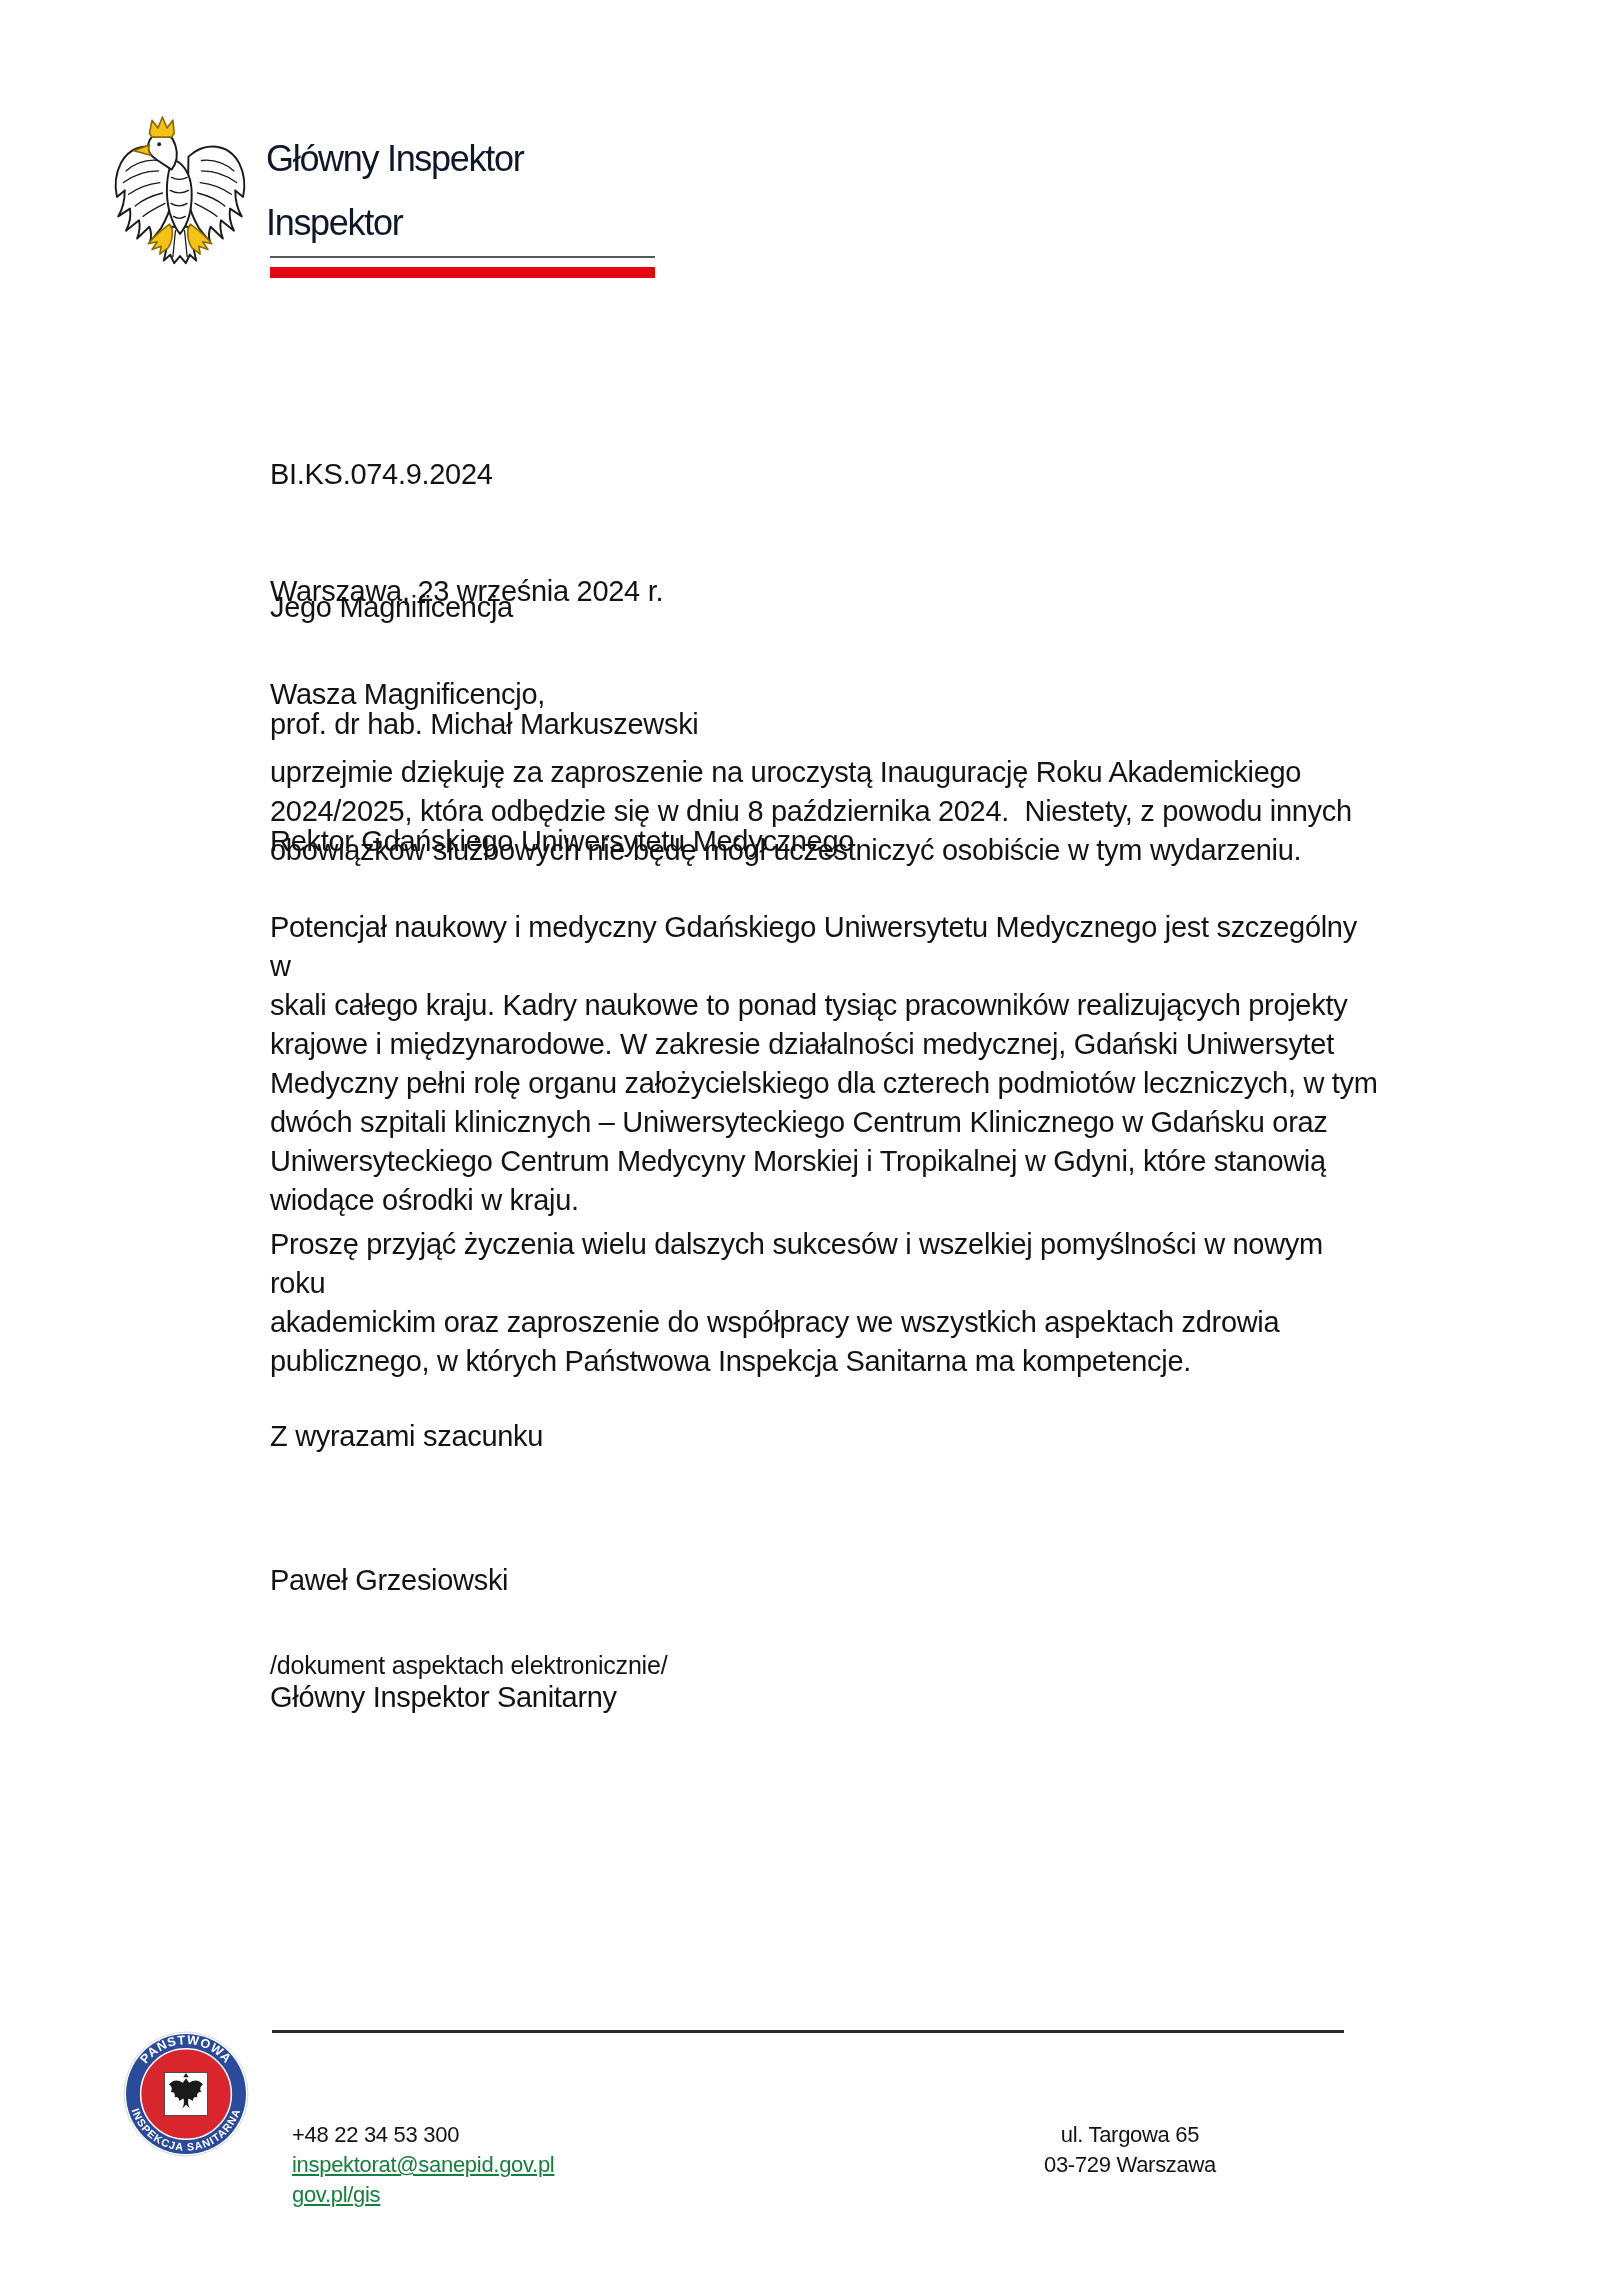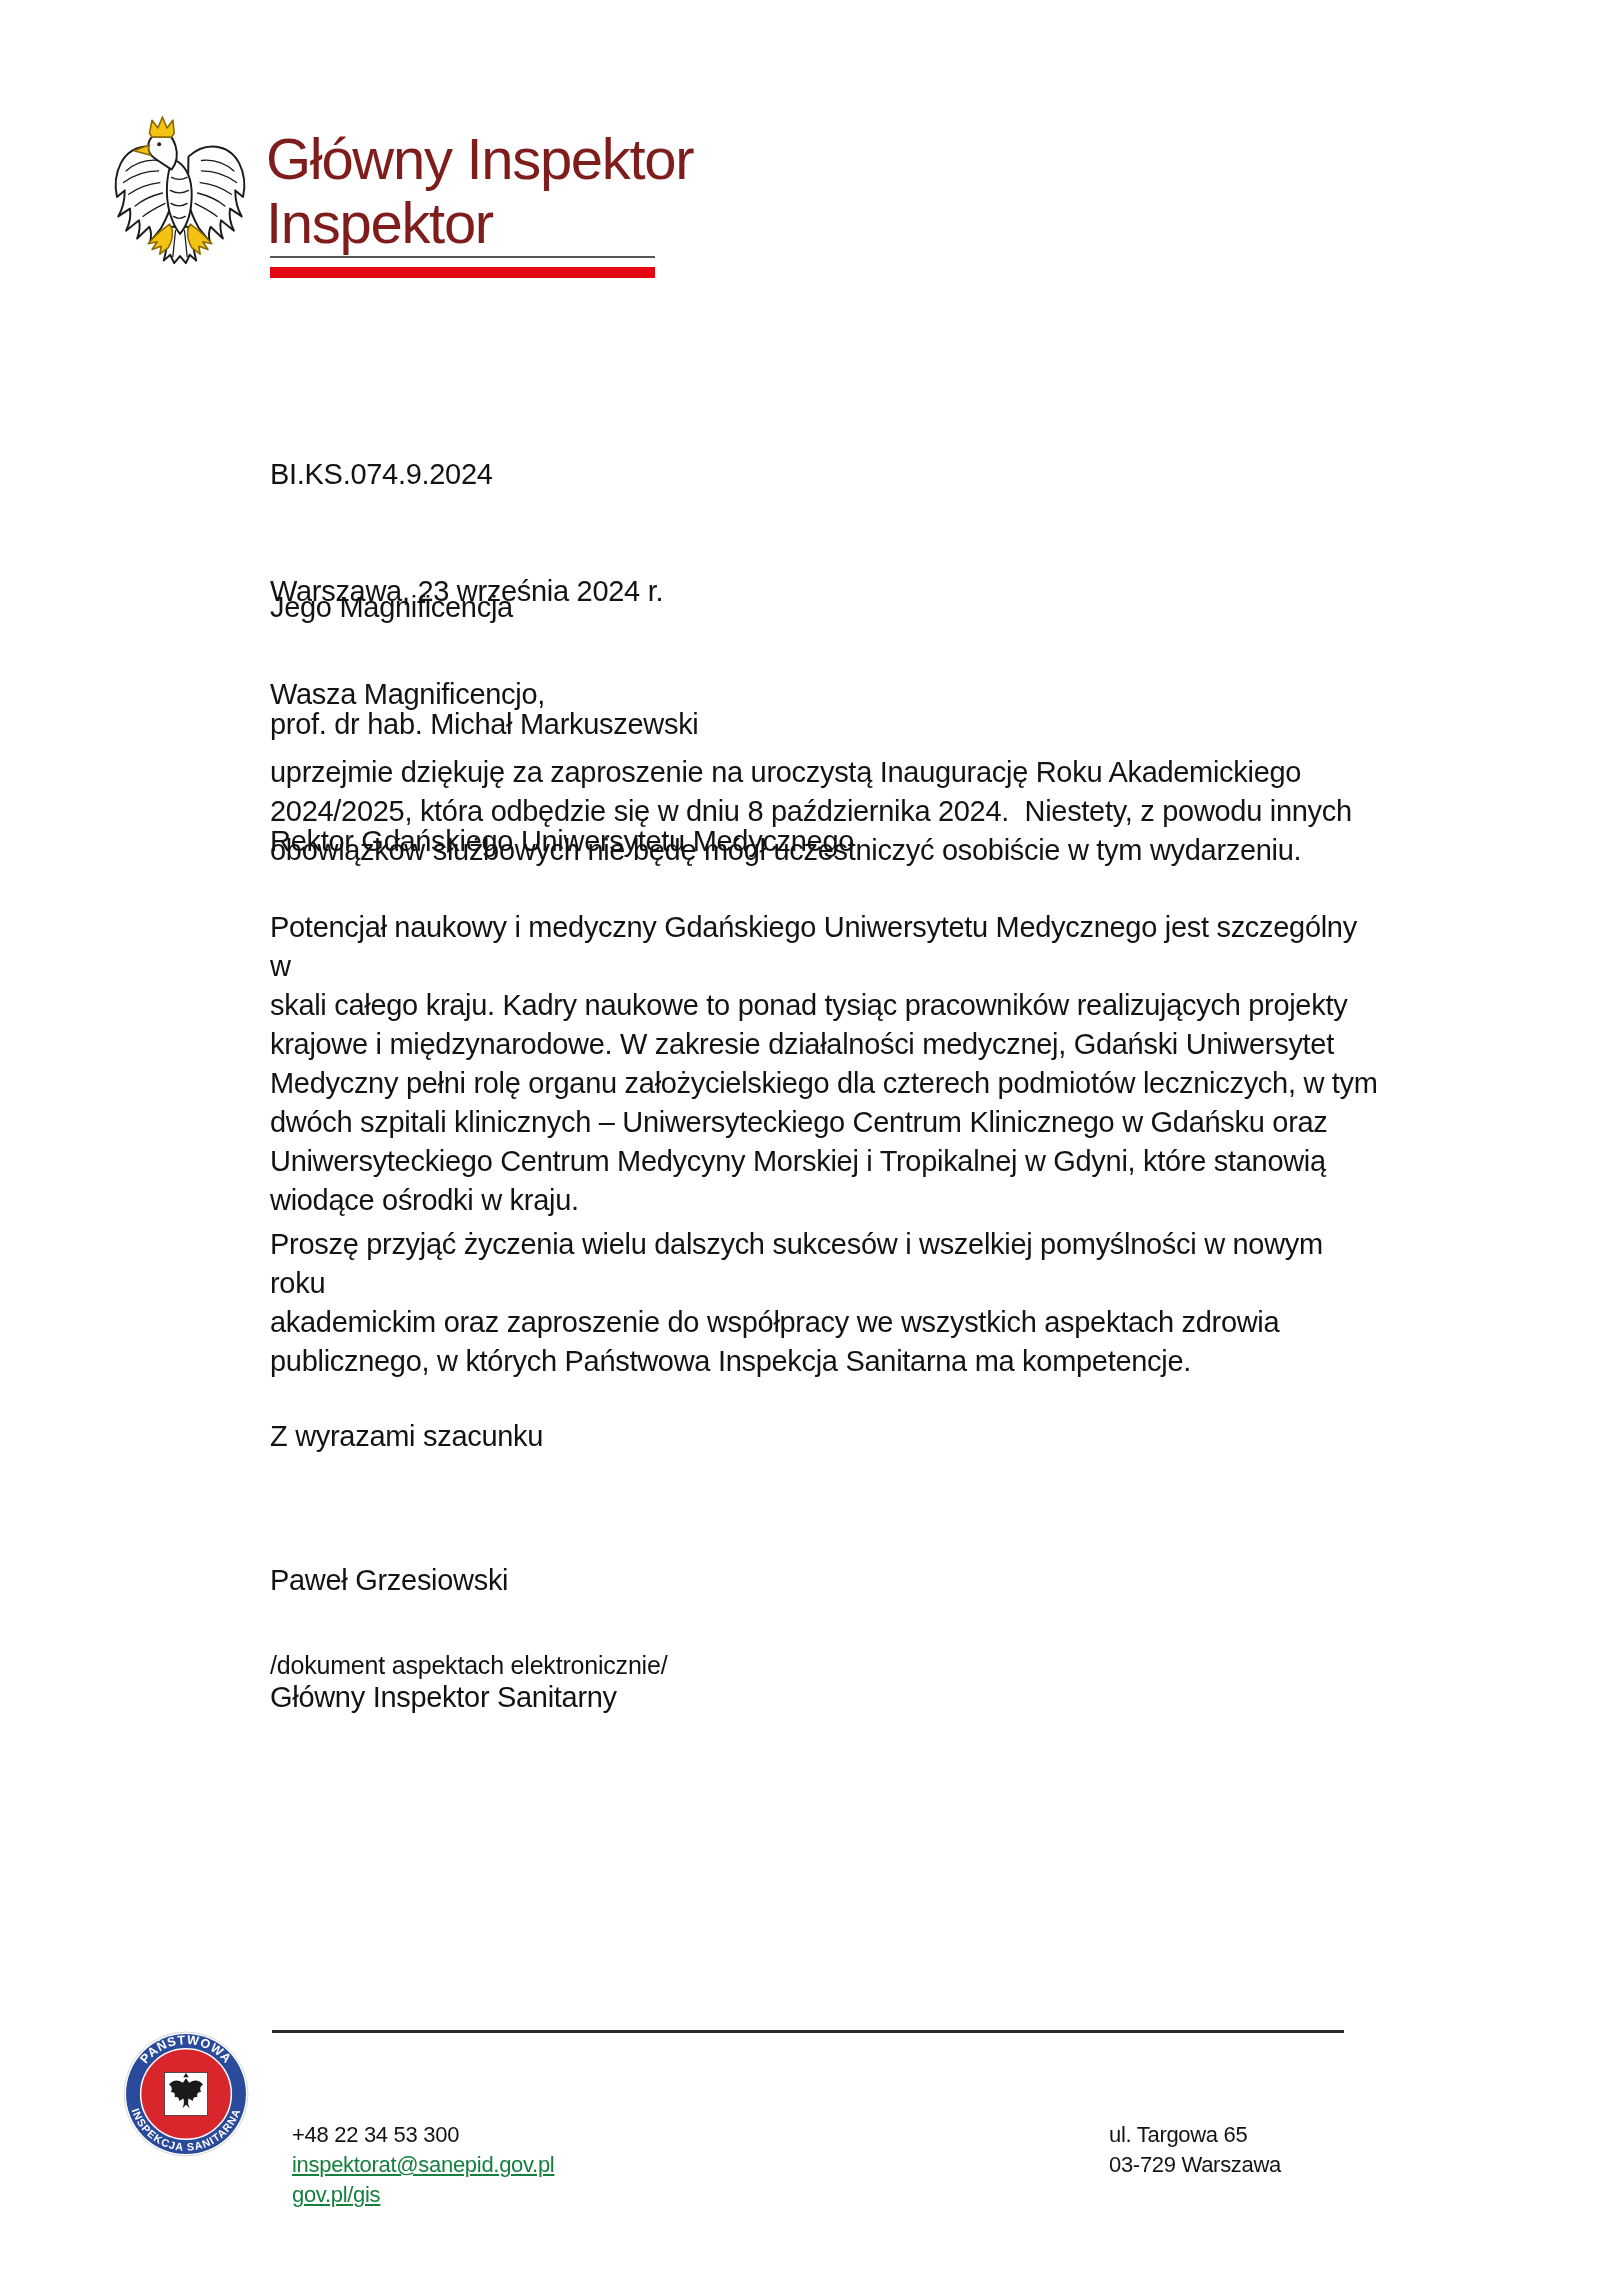--- a/index.html
+++ b/index.html
@@ -4,22 +4,22 @@
 <style>
   html,body { margin:0; padding:0; background:#ffffff; }
   .page {
     position:relative; width:1623px; height:2295px; background:#ffffff;
     font-family:"Liberation Sans", sans-serif; color:#131313; overflow:hidden;
   }
   .abs { position:absolute; }
 
   
   .brand {
-    font-size:58px; line-height:64px; letter-spacing:-1.3px;
-    color:#7f1d1d; font-weight:400;
+    font-size:36px; line-height:64px; letter-spacing:-1.3px;
+    color:#0f172a; font-weight:400;
   }
   .rule-gray { background:#58585a; }
   .rule-red  { background:#e30613; }
 
   
   .body-text {
     font-size:29px; line-height:39px; letter-spacing:-0.3px;
     white-space:pre-wrap; color:#131313;
   }
   .esig { font-size:25px; letter-spacing:-0.2px; }
@@ -130,19 +130,19 @@
       <textPath href="#badge-bottom-arc" startOffset="50%" text-anchor="middle">INSPEKCJA SANITARNA</textPath>
     </text>
   </svg>
 
   <div class="abs footer-text" style="left:272px; top:2120px;">
     <div>+48 22 34 53 300</div>
     <div><a>inspektorat@sanepid.gov.pl</a></div>
     <div><a>gov.pl/gis</a></div>
   </div>
 
-  <div class="abs footer-text" style="left:1089px; top:2120px;">
+  <div class="abs footer-text" style="left:1024px; top:2120px;text-align:center;">
     <div>ul. Targowa 65</div>
     <div>03-729 Warszawa</div>
   </div>
 
 </div>
 
 
 </body></html>

